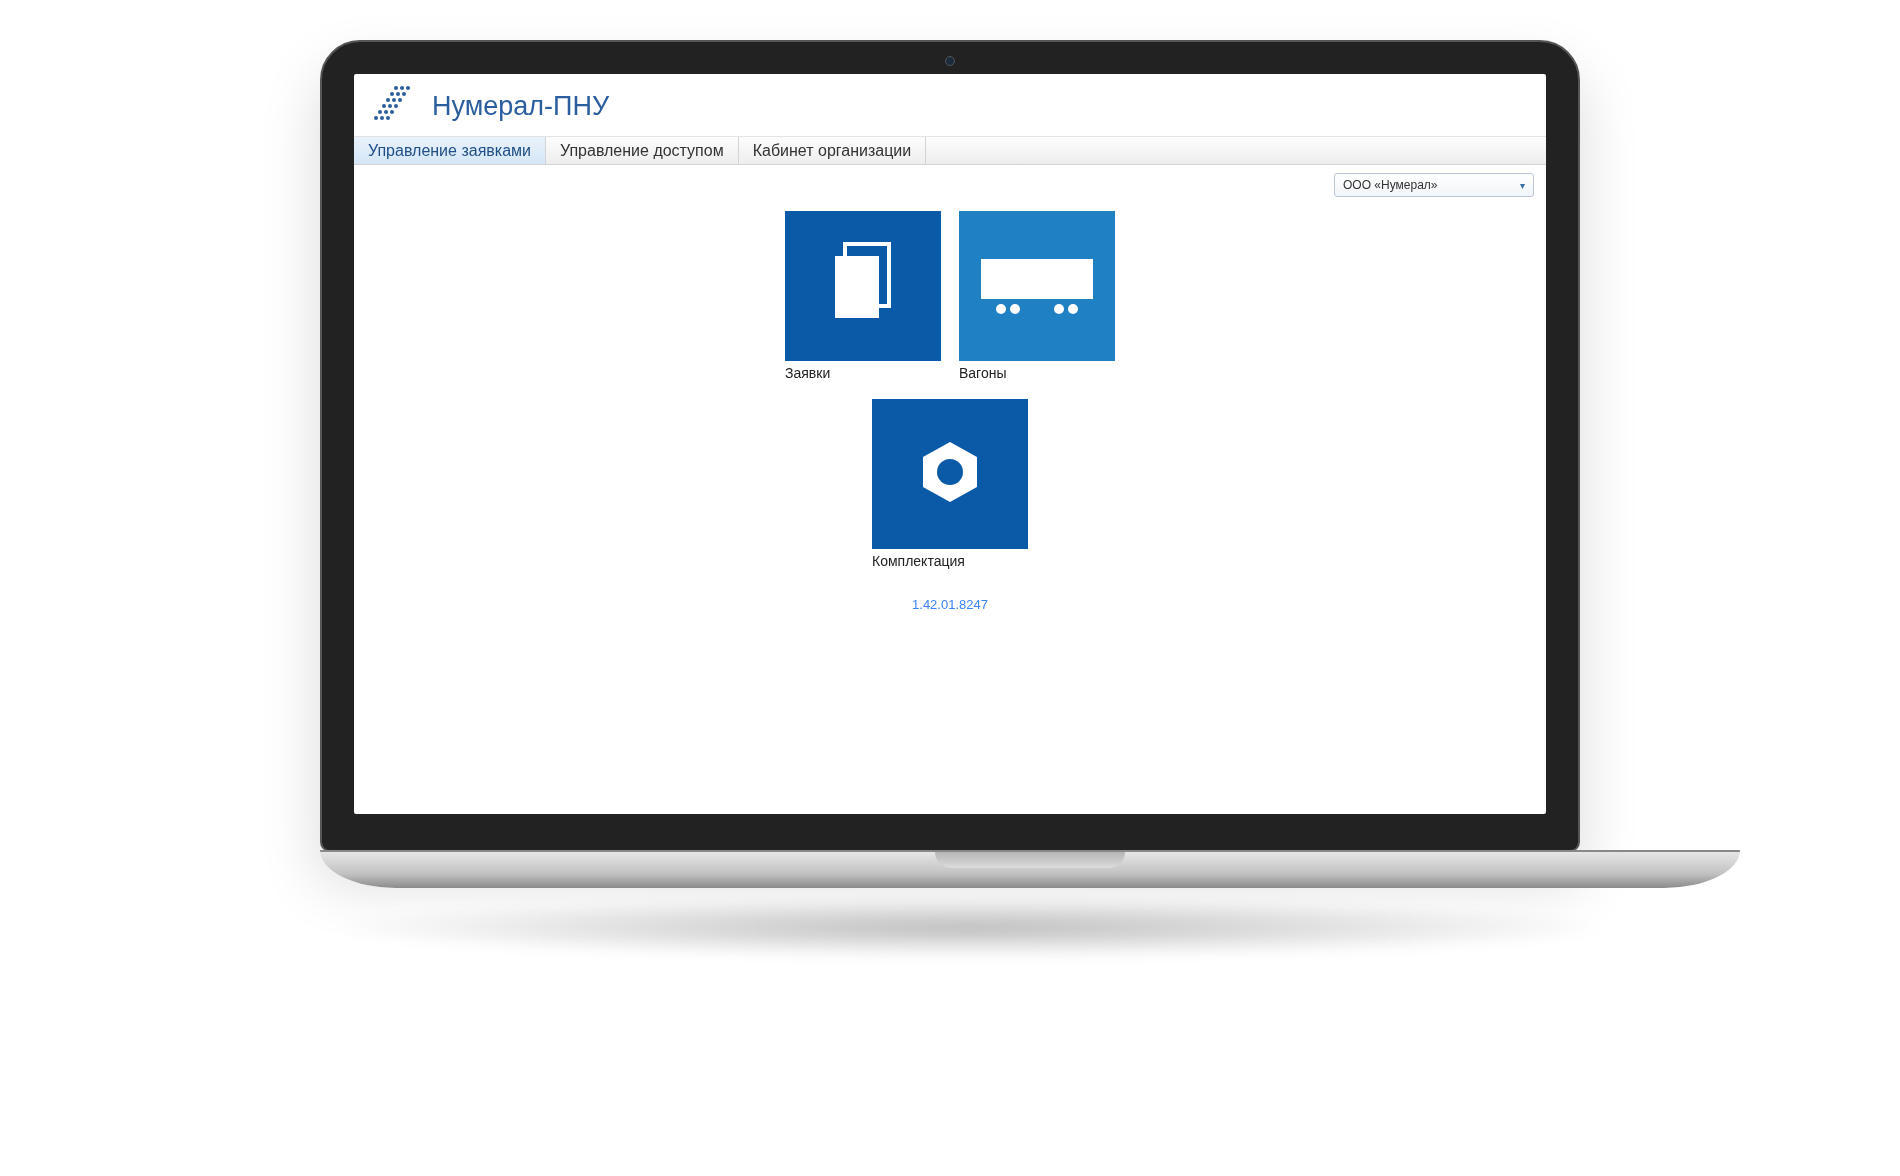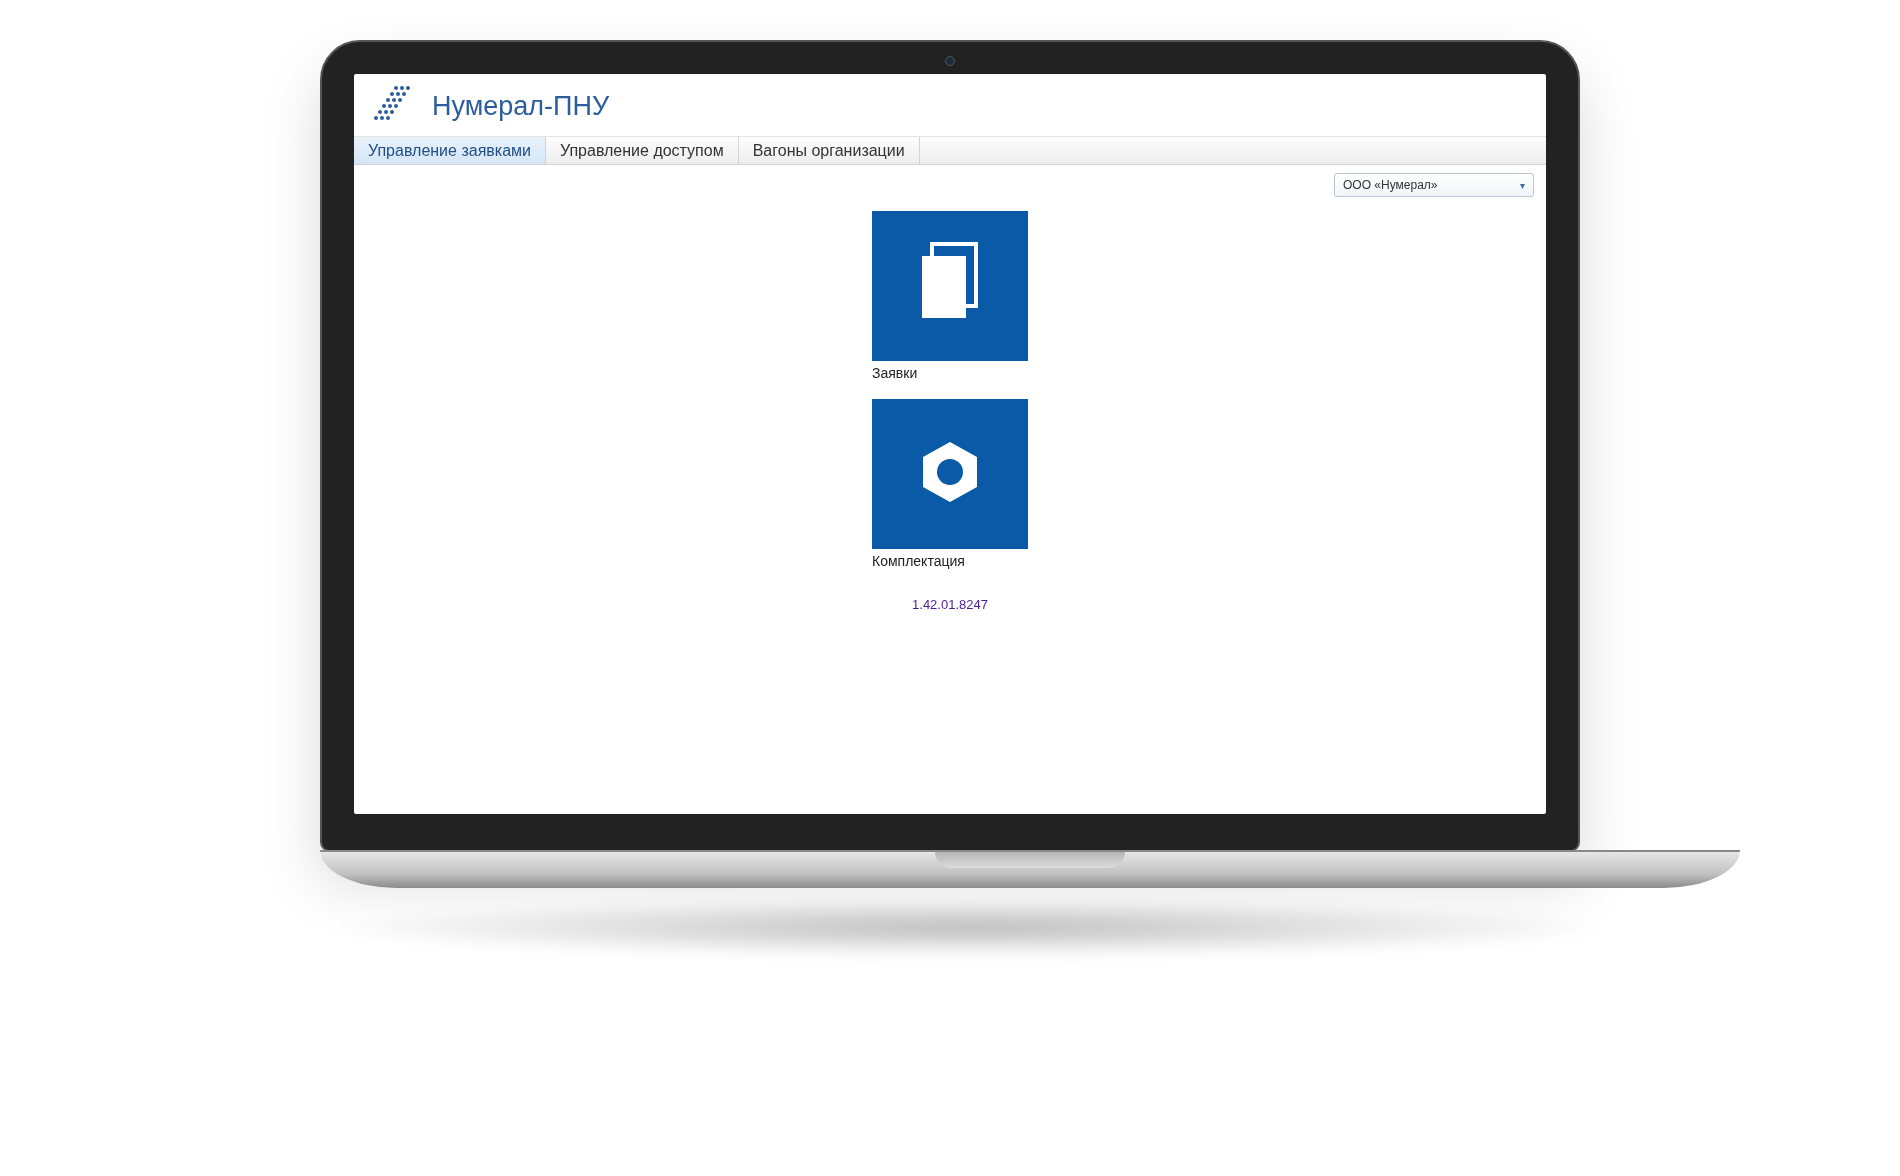--- a/index.html
+++ b/index.html
@@ -161,21 +161,21 @@
   .bg-mid  { background: #1f81c4; }
   .bg-mid2 { background: #1073b8; }
   .tile-label {
     margin-top: 4px;
     font-size: 14px;
     color: #222;
   }
 
   .version {
     text-align: center;
-    color: #4c1d95;
+    color: #3b82f6;
     font-size: 13px;
     margin-top: 28px;
     margin-bottom: 10px;
   }
 </style>
 </head>
 <body>
 
 <div class="laptop">
   <div class="lid">
@@ -211,21 +211,21 @@
       </div>
 
       <div class="tab-bar">
         <div class="tab active">
           <span>Управление заявками</span>
         </div>
         <div class="tab">
           <span>Управление доступом</span>
         </div>
         <div class="tab">
-          <span>Вагоны организации</span>
+          <span>Кабинет организации</span>
         </div>
       </div>
 
       <div class="org-row">
         <div class="org-select">
           <span>ООО «Нумерал»</span>
           <span class="chevron">▾</span>
         </div>
       </div>
 
@@ -239,20 +239,34 @@
                 <span>
                   <svg width="72" height="88" viewBox="0 0 72 88">
                     <rect x="18" y="4" width="44" height="62" fill="none" stroke="#fff" stroke-width="4"></rect>
                     <rect x="8" y="16" width="44" height="62" fill="#fff"></rect>
                   </svg>
                 </span>
               </div>
               <div class="tile-label">Заявки</div>
             </div>
 
+            <div class="tile-block">
+              <div class="tile bg-mid">
+                <span>
+                  <svg width="120" height="70" viewBox="0 0 120 70">
+                    <rect x="4" y="10" width="112" height="40" fill="#fff"></rect>
+                    <circle cx="24" cy="60" r="5" fill="#fff"></circle>
+                    <circle cx="38" cy="60" r="5" fill="#fff"></circle>
+                    <circle cx="82" cy="60" r="5" fill="#fff"></circle>
+                    <circle cx="96" cy="60" r="5" fill="#fff"></circle>
+                  </svg>
+                </span>
+              </div>
+              <div class="tile-label">Вагоны</div>
+            </div>
           </div>
 
           <div class="tile-row">
 
 
             <div class="tile-block">
               <div class="tile bg-dark">
                 <span>
                   <svg width="70" height="70" viewBox="0 0 70 70">
                     <polygon points="35,5 62,20 62,50 35,65 8,50 8,20" fill="#fff"></polygon>

